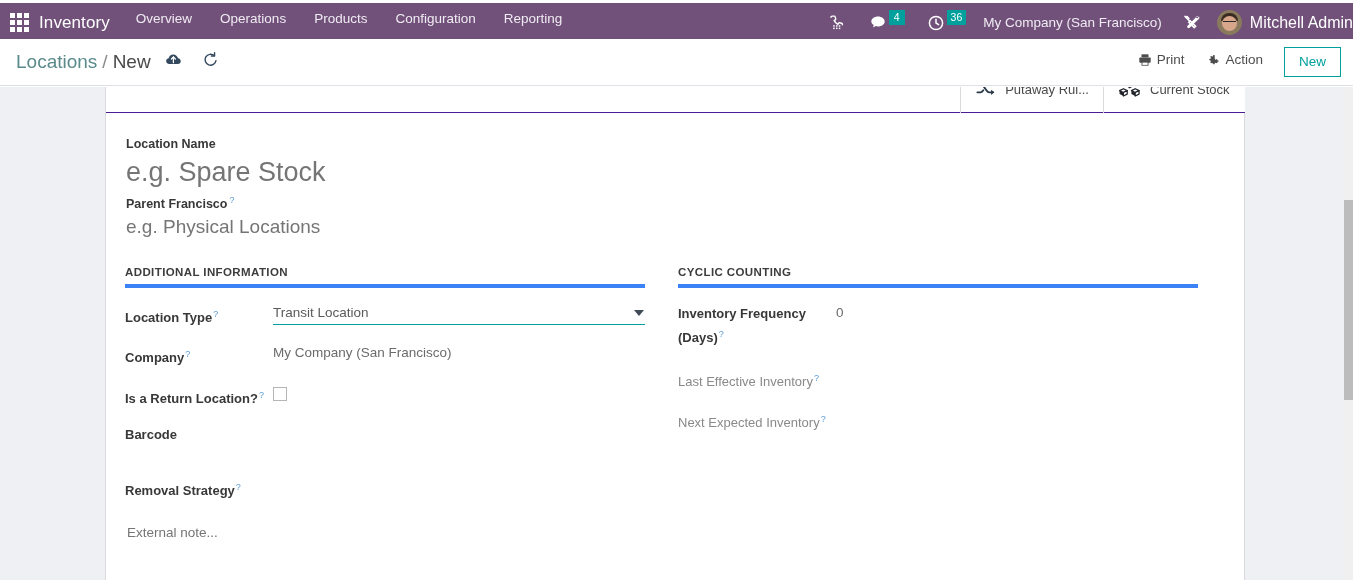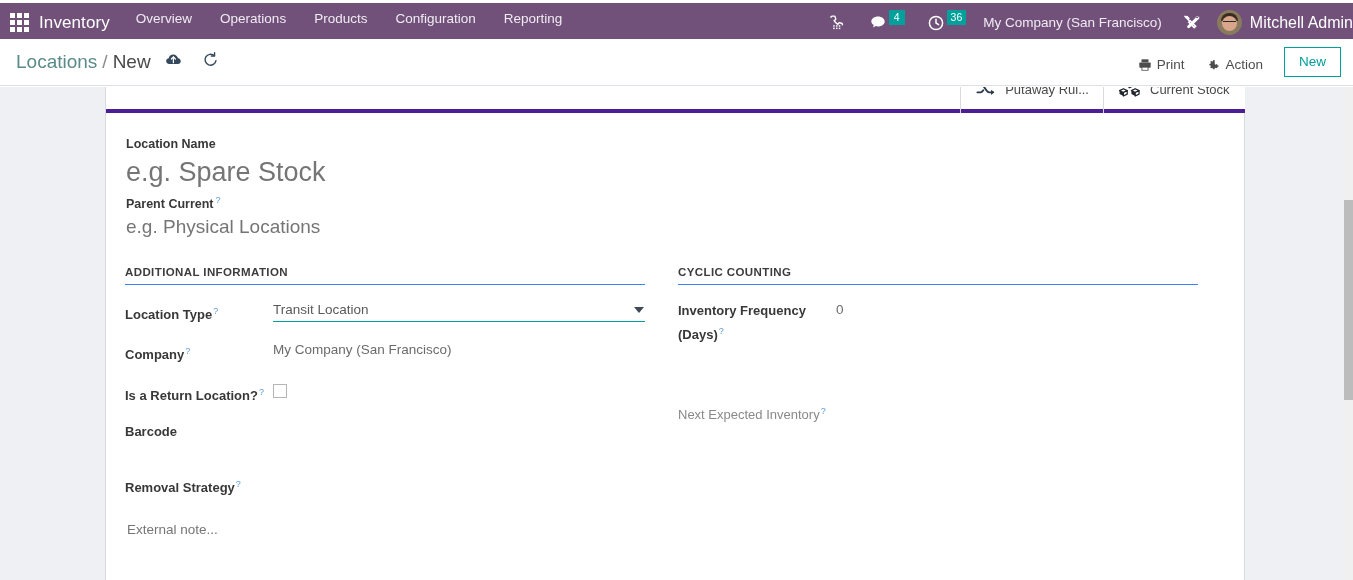--- a/index.html
+++ b/index.html
@@ -110,21 +110,21 @@
   }
   .bc-parent {
     font-size: 19px; color: #5a8a8a; cursor: pointer;
   }
   .bc-sep { font-size: 19px; color: #8a8a8a; padding: 0 5px; }
   .bc-current { font-size: 19px; color: #4a4a4a; }
   .bc-actions { display: flex; align-items: center; padding-left: 14px; gap: 20px; }
   .bc-actions span { cursor: pointer; color: #34495e; display: flex; align-items: center; }
 
   .cp-right {
-    margin-left: auto; display: flex; align-items: flex-end;
+    margin-left: auto; display: flex; align-items: flex-start;
     padding-right: 12px; gap: 0px;
   }
   .cp-btn {
     display: flex; align-items: center; gap: 5px;
     font-size: 13.5px; color: #4d4d4d;
     padding: 5px 11px; cursor: pointer; white-space: nowrap;
   }
   .btn-new {
     border: 1px solid #00a09d; color: #00a09d;
     background: #ffffff; font-size: 13.5px;
@@ -145,21 +145,21 @@
     background: #ffffff;
     border-left: 1px solid #d8dade;
     border-right: 1px solid #d8dade;
   }
   
   .smart-strip {
     position: absolute; left: 106px; top: -22px;
     width: 1139px; height: 48px;
     display: flex; justify-content: flex-end;
     background: #ffffff;
-    border-bottom: 4px solid #4c1d95;
+    border-bottom: 1px solid #4c1d95;
   }
   .smart-btn {
     display: flex; align-items: center; gap: 9px;
     border-left: 1px solid #d8dade;
     padding: 0 14px;
     height: 48px;
     font-size: 13px; color: #4a4a4a;
     cursor: pointer; white-space: nowrap;
     min-width: 142px;
   }
@@ -196,21 +196,21 @@
     font-family: "Liberation Sans", sans-serif;
     cursor: text;
   }
 
   .cols { display: flex; margin-top: 26px; gap: 33px; }
   .col { width: 520px; }
   .group-title {
     font-size: 11.5px; font-weight: bold; color: #3c3c3c;
     letter-spacing: .4px;
     padding-bottom: 6px;
-    border-bottom: 1px solid #3b82f6;
+    border-bottom: 4px solid #3b82f6;
     margin-bottom: 14px;
   }
   .frow { display: flex; align-items: flex-start; margin-bottom: 14px; }
   .frow .fl {
     width: 148px; flex: none; padding-top: 2px;
     font-size: 13px; font-weight: bold; color: #383838;
     line-height: 20px;
   }
   .frow .fl.muted { font-weight: normal; color: #898989; }
   .frow .fl .q {
@@ -399,21 +399,21 @@
     </div>
   </div>
 
   <div class="form-area">
 
     <div class="title-block">
       <div class="lbl-small">Location Name</div>
       <input class="big-input" type="text" placeholder="e.g. Spare Stock" style="">
 
       <div class="lbl-small" style="margin-top:4px;">
-        <span>Parent Current</span><span class="q">?</span>
+        <span>Parent Francisco</span><span class="q">?</span>
       </div>
       <input class="mid-input" type="text" placeholder="e.g. Physical Locations" style="">
     </div>
 
     <div class="cols">
 
       <div class="col">
         <div class="group-title">ADDITIONAL INFORMATION</div>
 
         <div class="frow">
@@ -464,20 +464,23 @@
         <div class="group-title">CYCLIC COUNTING</div>
 
         <div class="frow" style="margin-bottom:18px;">
           <div class="fl" style="width:158px;">
             <span>Inventory Frequency (Days)</span><span class="q">?</span>
           </div>
           <div class="fv">0</div>
         </div>
 
         <div class="frow">
+          <div class="fl muted" style="width:158px;">
+            <span>Last Effective Inventory</span><span class="q">?</span>
+          </div>
           <div class="fv">&nbsp;</div>
         </div>
 
         <div class="frow">
           <div class="fl muted" style="width:158px;">
             <span>Next Expected Inventory</span><span class="q">?</span>
           </div>
           <div class="fv">&nbsp;</div>
         </div>
       </div>

